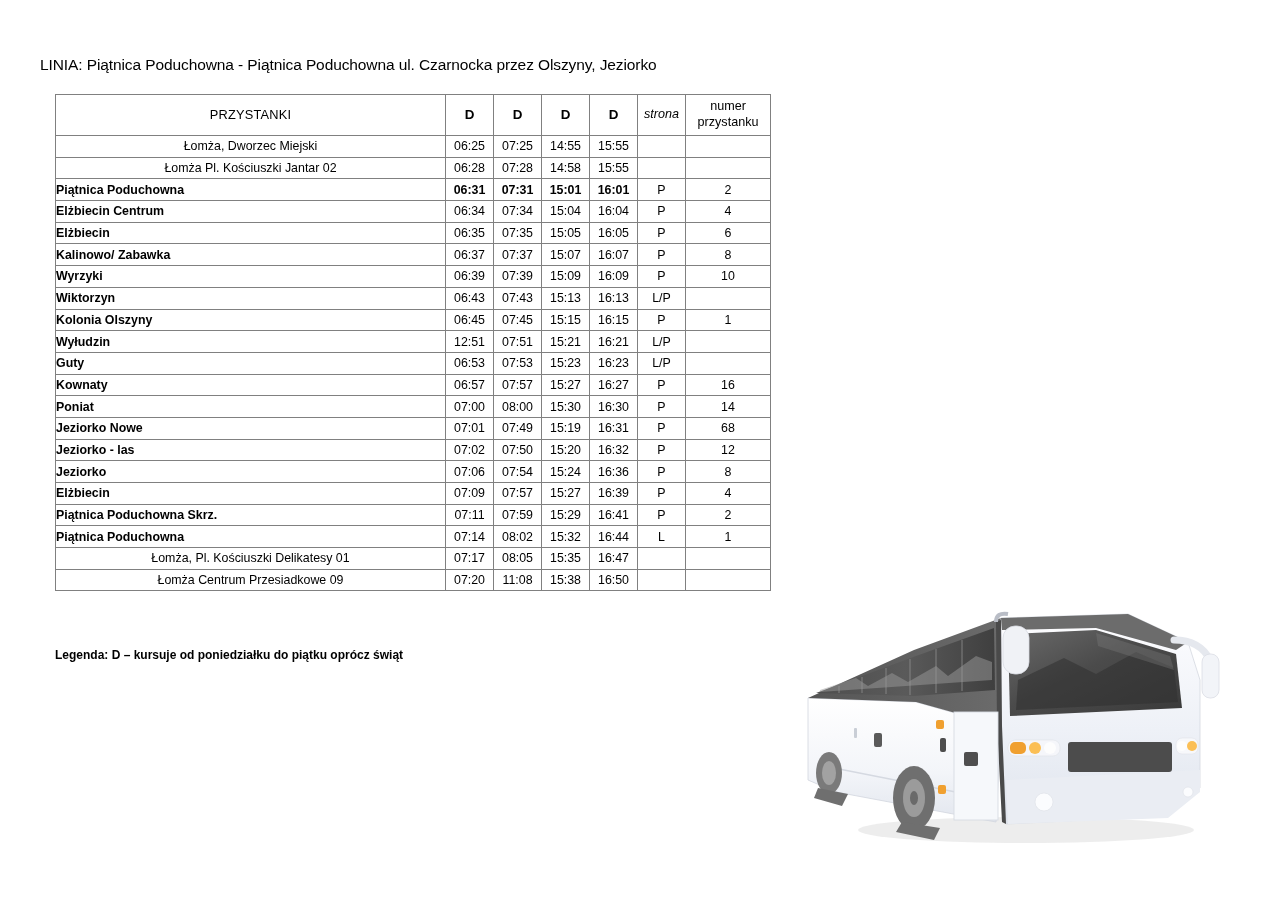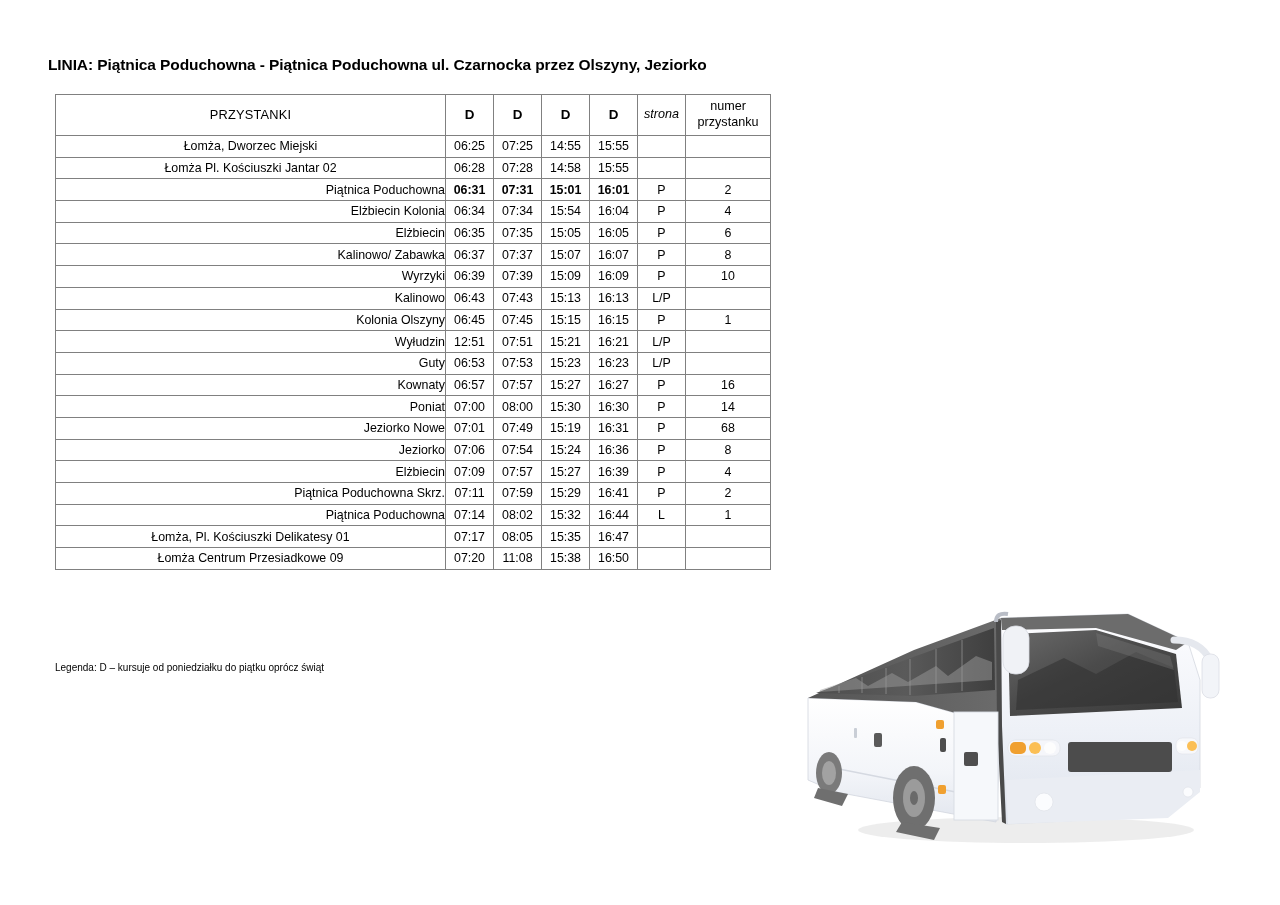--- a/index.html
+++ b/index.html
@@ -12,24 +12,24 @@
     height: 905px;
     background: #ffffff;
     font-family: "Liberation Sans", sans-serif;
     color: #000000;
     overflow: hidden;
     position: relative;
   }
 
   #page-title {
     position: absolute;
-    left: 48px;
+    left: 40px;
     top: 56px;
     font-size: 15.5px;
-    font-weight: bold;
+    font-weight: normal;
     letter-spacing: -0.1px;
     white-space: nowrap;
   }
 
   #timetable-wrap {
     position: absolute;
     left: 55px;
     top: 94px;
   }
 
@@ -65,43 +65,43 @@
   thead th.hdr-stops { font-size: 12.8px; letter-spacing: 0.2px; }
   thead th.hdr-day   { font-weight: bold; font-size: 13.4px; }
   thead th.hdr-side  { font-size: 12.6px; font-style: italic; }
   thead th.hdr-num   { font-size: 12.6px; }
 
   tbody tr { height: 21.7px; margin-left: 24px; }
 
   td.stop {
     padding-left: 5px;
     padding-right: 5px;
-    font-weight: normal;
-    text-align: right;
+    font-weight: bold;
+    text-align: left;
     white-space: nowrap;
   }
   td.stop.terminal {
     font-weight: normal;
     text-align: center;
   }
   td.time {
     text-align: center;
     font-variant-numeric: tabular-nums;
   }
   tr.highlight td.time { font-weight: bold; }
   td.side, td.num {
     text-align: center;
   }
 
   #legend {
     position: absolute;
     left: 55px;
-    top: 662px;
-    font-size: 10px;
-    font-weight: normal;
+    top: 648px;
+    font-size: 12px;
+    font-weight: bold;
     white-space: nowrap;
   }
 
   
   #bus-illustration {
     position: absolute;
     left: 796px;
     top: 530px;
     width: 450px;
     height: 340px;
@@ -160,24 +160,24 @@
         <tr class="highlight">
           <td class="stop">Piątnica Poduchowna</td>
           <td class="time">06:31</td>
           <td class="time">07:31</td>
           <td class="time">15:01</td>
           <td class="time">16:01</td>
           <td class="side">P</td>
           <td class="num">2</td>
         </tr>
         <tr>
-          <td class="stop">Elżbiecin Kolonia</td>
+          <td class="stop">Elżbiecin Centrum</td>
           <td class="time">06:34</td>
           <td class="time">07:34</td>
-          <td class="time">15:54</td>
+          <td class="time">15:04</td>
           <td class="time">16:04</td>
           <td class="side">P</td>
           <td class="num">4</td>
         </tr>
         <tr>
           <td class="stop">Elżbiecin</td>
           <td class="time">06:35</td>
           <td class="time">07:35</td>
           <td class="time">15:05</td>
           <td class="time">16:05</td>
@@ -196,21 +196,21 @@
         <tr>
           <td class="stop">Wyrzyki</td>
           <td class="time">06:39</td>
           <td class="time">07:39</td>
           <td class="time">15:09</td>
           <td class="time">16:09</td>
           <td class="side">P</td>
           <td class="num">10</td>
         </tr>
         <tr>
-          <td class="stop">Kalinowo</td>
+          <td class="stop">Wiktorzyn</td>
           <td class="time">06:43</td>
           <td class="time">07:43</td>
           <td class="time">15:13</td>
           <td class="time">16:13</td>
           <td class="side">L/P</td>
           <td class="num"></td>
         </tr>
         <tr>
           <td class="stop">Kolonia Olszyny</td>
           <td class="time">06:45</td>
@@ -257,20 +257,29 @@
           <td class="num">14</td>
         </tr>
         <tr>
           <td class="stop">Jeziorko Nowe</td>
           <td class="time">07:01</td>
           <td class="time">07:49</td>
           <td class="time">15:19</td>
           <td class="time">16:31</td>
           <td class="side">P</td>
           <td class="num">68</td>
+        </tr>
+        <tr>
+          <td class="stop">Jeziorko - las</td>
+          <td class="time">07:02</td>
+          <td class="time">07:50</td>
+          <td class="time">15:20</td>
+          <td class="time">16:32</td>
+          <td class="side">P</td>
+          <td class="num">12</td>
         </tr>
         <tr>
           <td class="stop">Jeziorko</td>
           <td class="time">07:06</td>
           <td class="time">07:54</td>
           <td class="time">15:24</td>
           <td class="time">16:36</td>
           <td class="side">P</td>
           <td class="num">8</td>
         </tr>

